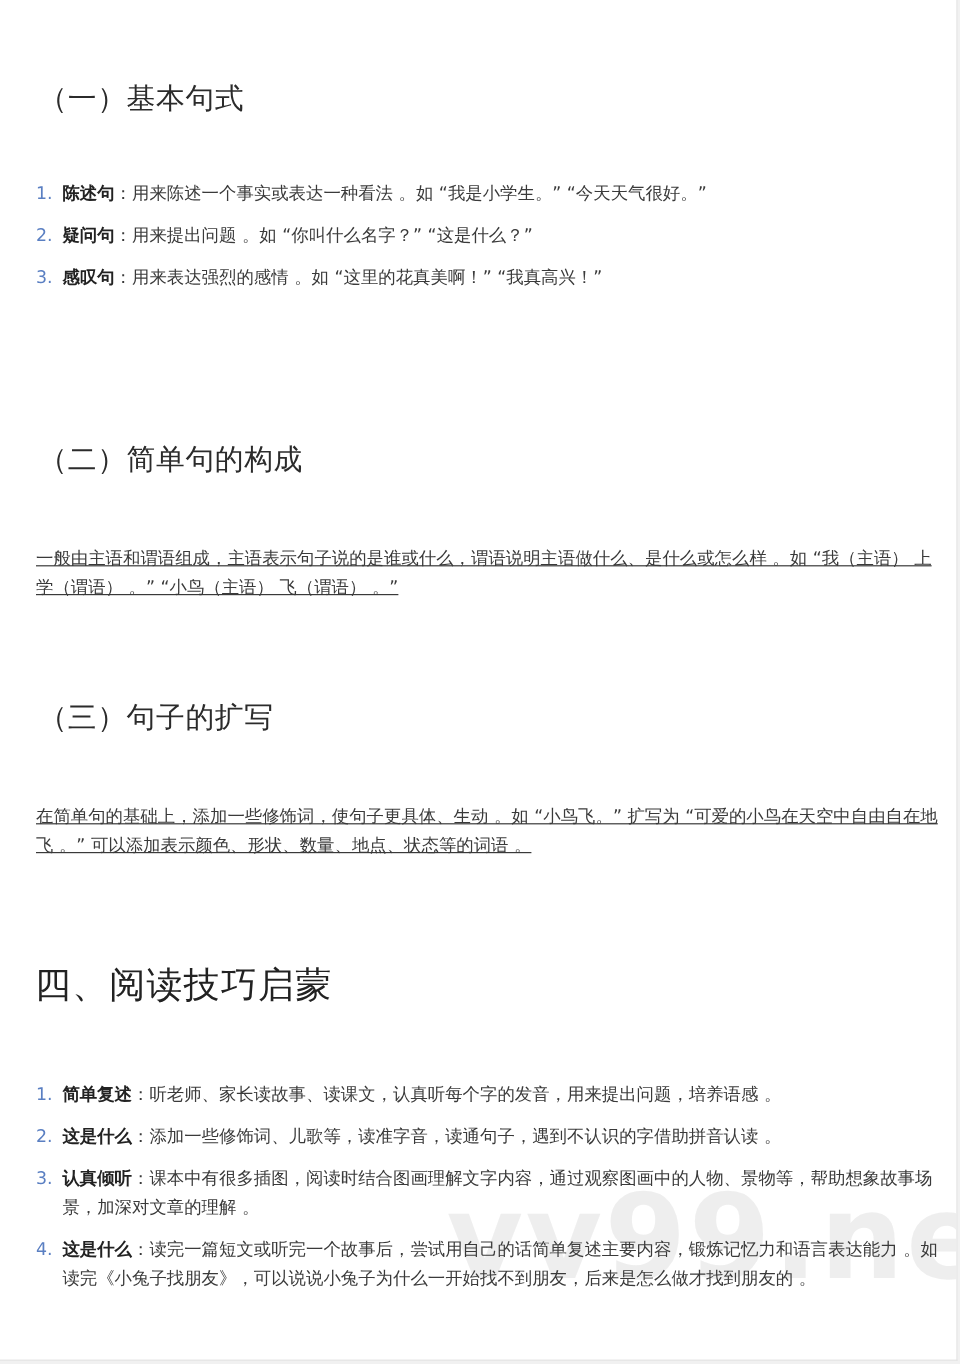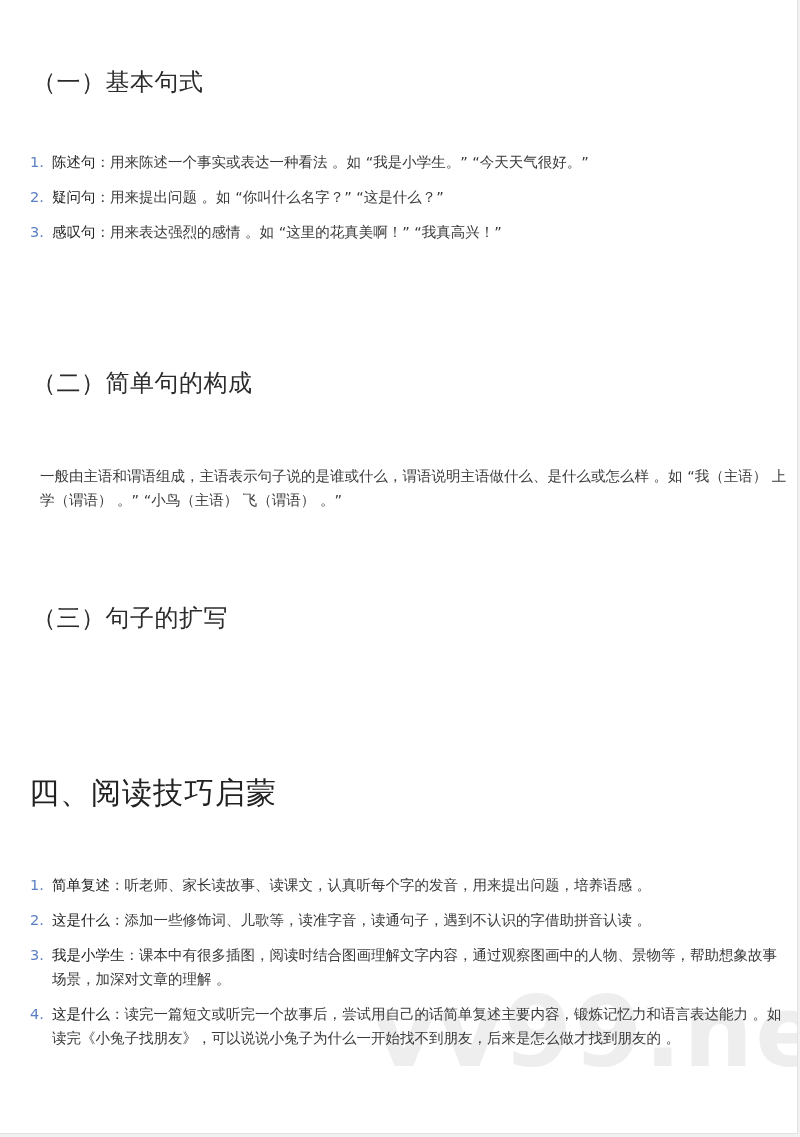--- a/index.html
+++ b/index.html
@@ -62,31 +62,32 @@
       color: #3a3a3a;
     }
     .num {
       position: absolute;
       left: 0;
       top: 0;
       color: #5a7fc2;
       font-size: 14.5px;
     }
     .term {
-      font-weight: normal;
+      font-weight: bold;
       color: #222222;
     }
     .para {
       position: absolute;
       left: 30px;
       width: 758px;
-      margin: 10px;
+      margin: 0;
       font-size: 14.5px;
       line-height: 24px;
       color: #3a3a3a;
+      text-decoration: underline;
     }
     .watermark {
       position: absolute;
       left: 372px;
       top: 975px;
       font-family: "DejaVu Sans", "Liberation Sans", sans-serif;
       font-size: 98px;
       font-weight: bold;
       color: #ececec;
       letter-spacing: 2px;
@@ -114,30 +115,31 @@
     </li>
     <li class="li">
       <span class="num">3.</span><span class="term">感叹句</span><span>：</span><span>用来表达强烈的感情 。如 “这里的花真美啊！” “我真高兴！”</span>
     </li>
   </ol>
 
   <h3 class="h3 fg" style="top:241px;">（二）简单句的构成</h3>
   <p class="para fg" style="top:296px;">一般由主语和谓语组成，主语表示句子说的是谁或什么，谓语说明主语做什么、是什么或怎么样 。如 “我（主语） 上学（谓语） 。” “小鸟（主语） 飞（谓语） 。”</p>
 
   <h3 class="h3 fg" style="top:376px;">（三）句子的扩写</h3>
+  <p class="para fg" style="top:431px;">在简单句的基础上，添加一些修饰词，使句子更具体、生动 。如 “小鸟飞。” 扩写为 “可爱的小鸟在天空中自由自在地飞 。” 可以添加表示颜色、形状、数量、地点、状态等的词语 。</p>
 
   <h2 class="h2 fg" style="top:515px;">四、阅读技巧启蒙</h2>
   <ol class="list fg" style="top:574px;">
     <li class="li" style="margin-bottom:11px;">
       <span class="num">1.</span><span class="term">简单复述</span><span>：</span><span>听老师、家长读故事、读课文，认真听每个字的发音，用来提出问题，培养语感 。</span>
     </li>
     <li class="li" style="margin-bottom:11px;">
       <span class="num">2.</span><span class="term">这是什么</span><span>：</span><span>添加一些修饰词、儿歌等，读准字音，读通句子，遇到不认识的字借助拼音认读 。</span>
     </li>
     <li class="li" style="margin-bottom:11px;">
-      <span class="num">3.</span><span class="term">我是小学生</span><span>：</span><span>课本中有很多插图，阅读时结合图画理解文字内容，通过观察图画中的人物、景物等，帮助想象故事场景，加深对文章的理解 。</span>
+      <span class="num">3.</span><span class="term">认真倾听</span><span>：</span><span>课本中有很多插图，阅读时结合图画理解文字内容，通过观察图画中的人物、景物等，帮助想象故事场景，加深对文章的理解 。</span>
     </li>
     <li class="li">
       <span class="num">4.</span><span class="term">这是什么</span><span>：</span><span>读完一篇短文或听完一个故事后，尝试用自己的话简单复述主要内容，锻炼记忆力和语言表达能力 。如读完《小兔子找朋友》，可以说说小兔子为什么一开始找不到朋友，后来是怎么做才找到朋友的 。</span>
     </li>
   </ol>
 
 </div>
 
 </body></html>

